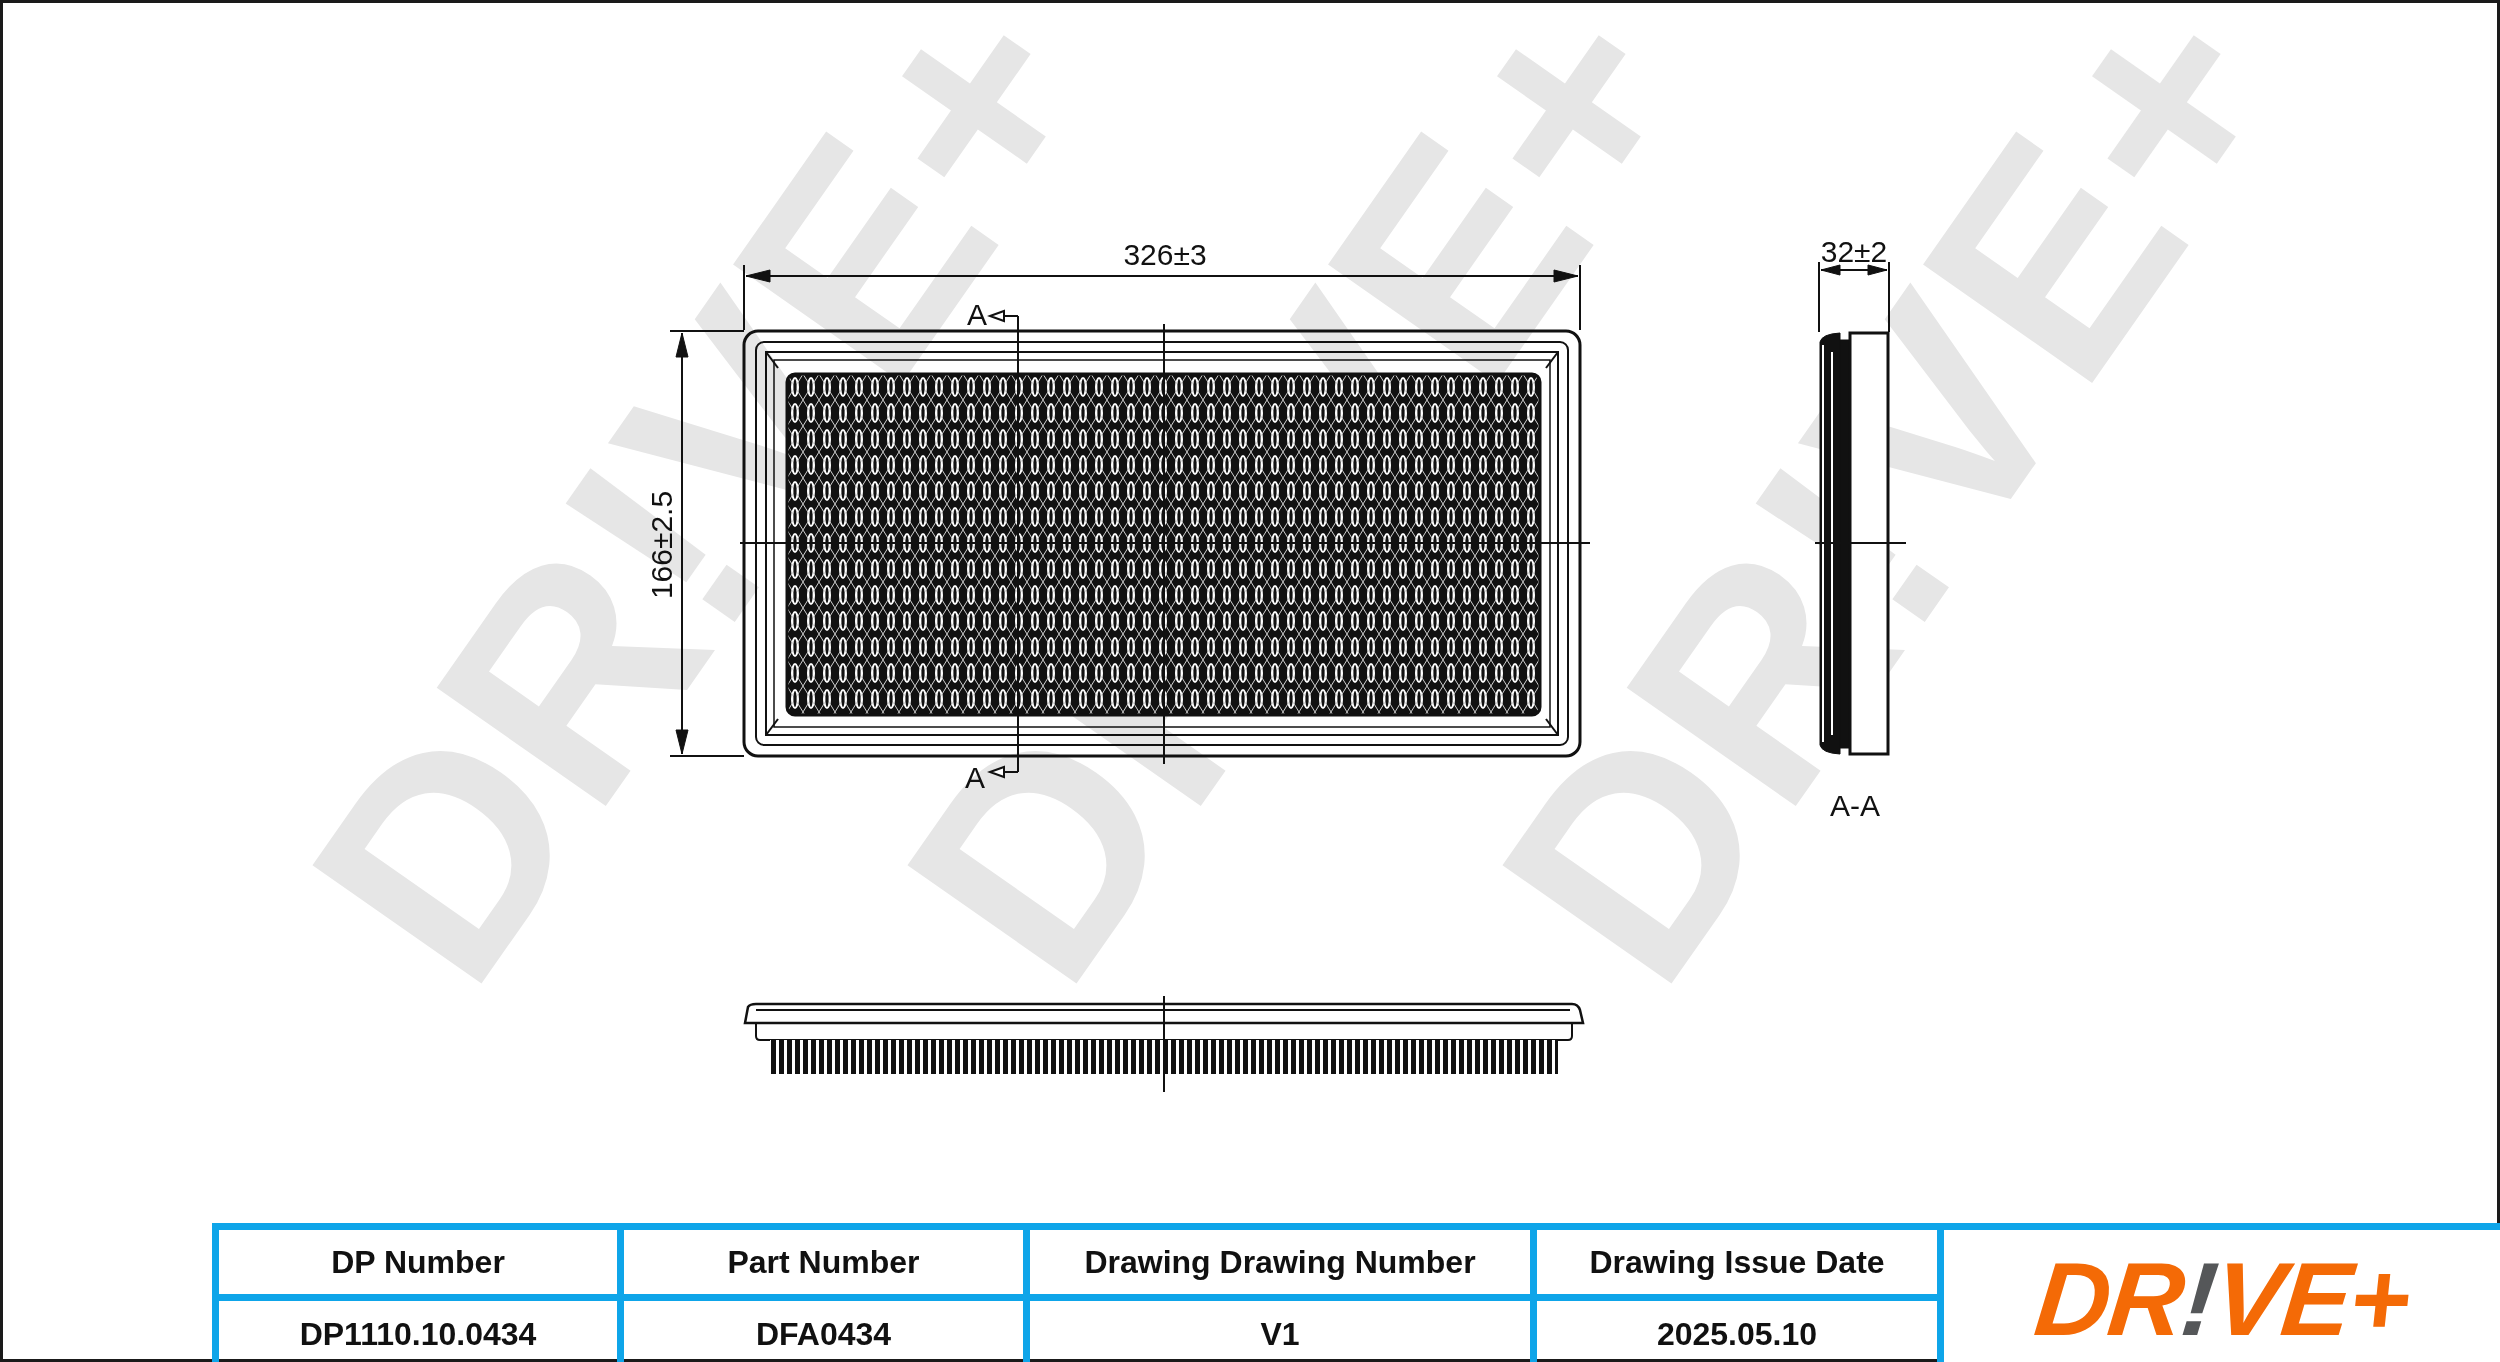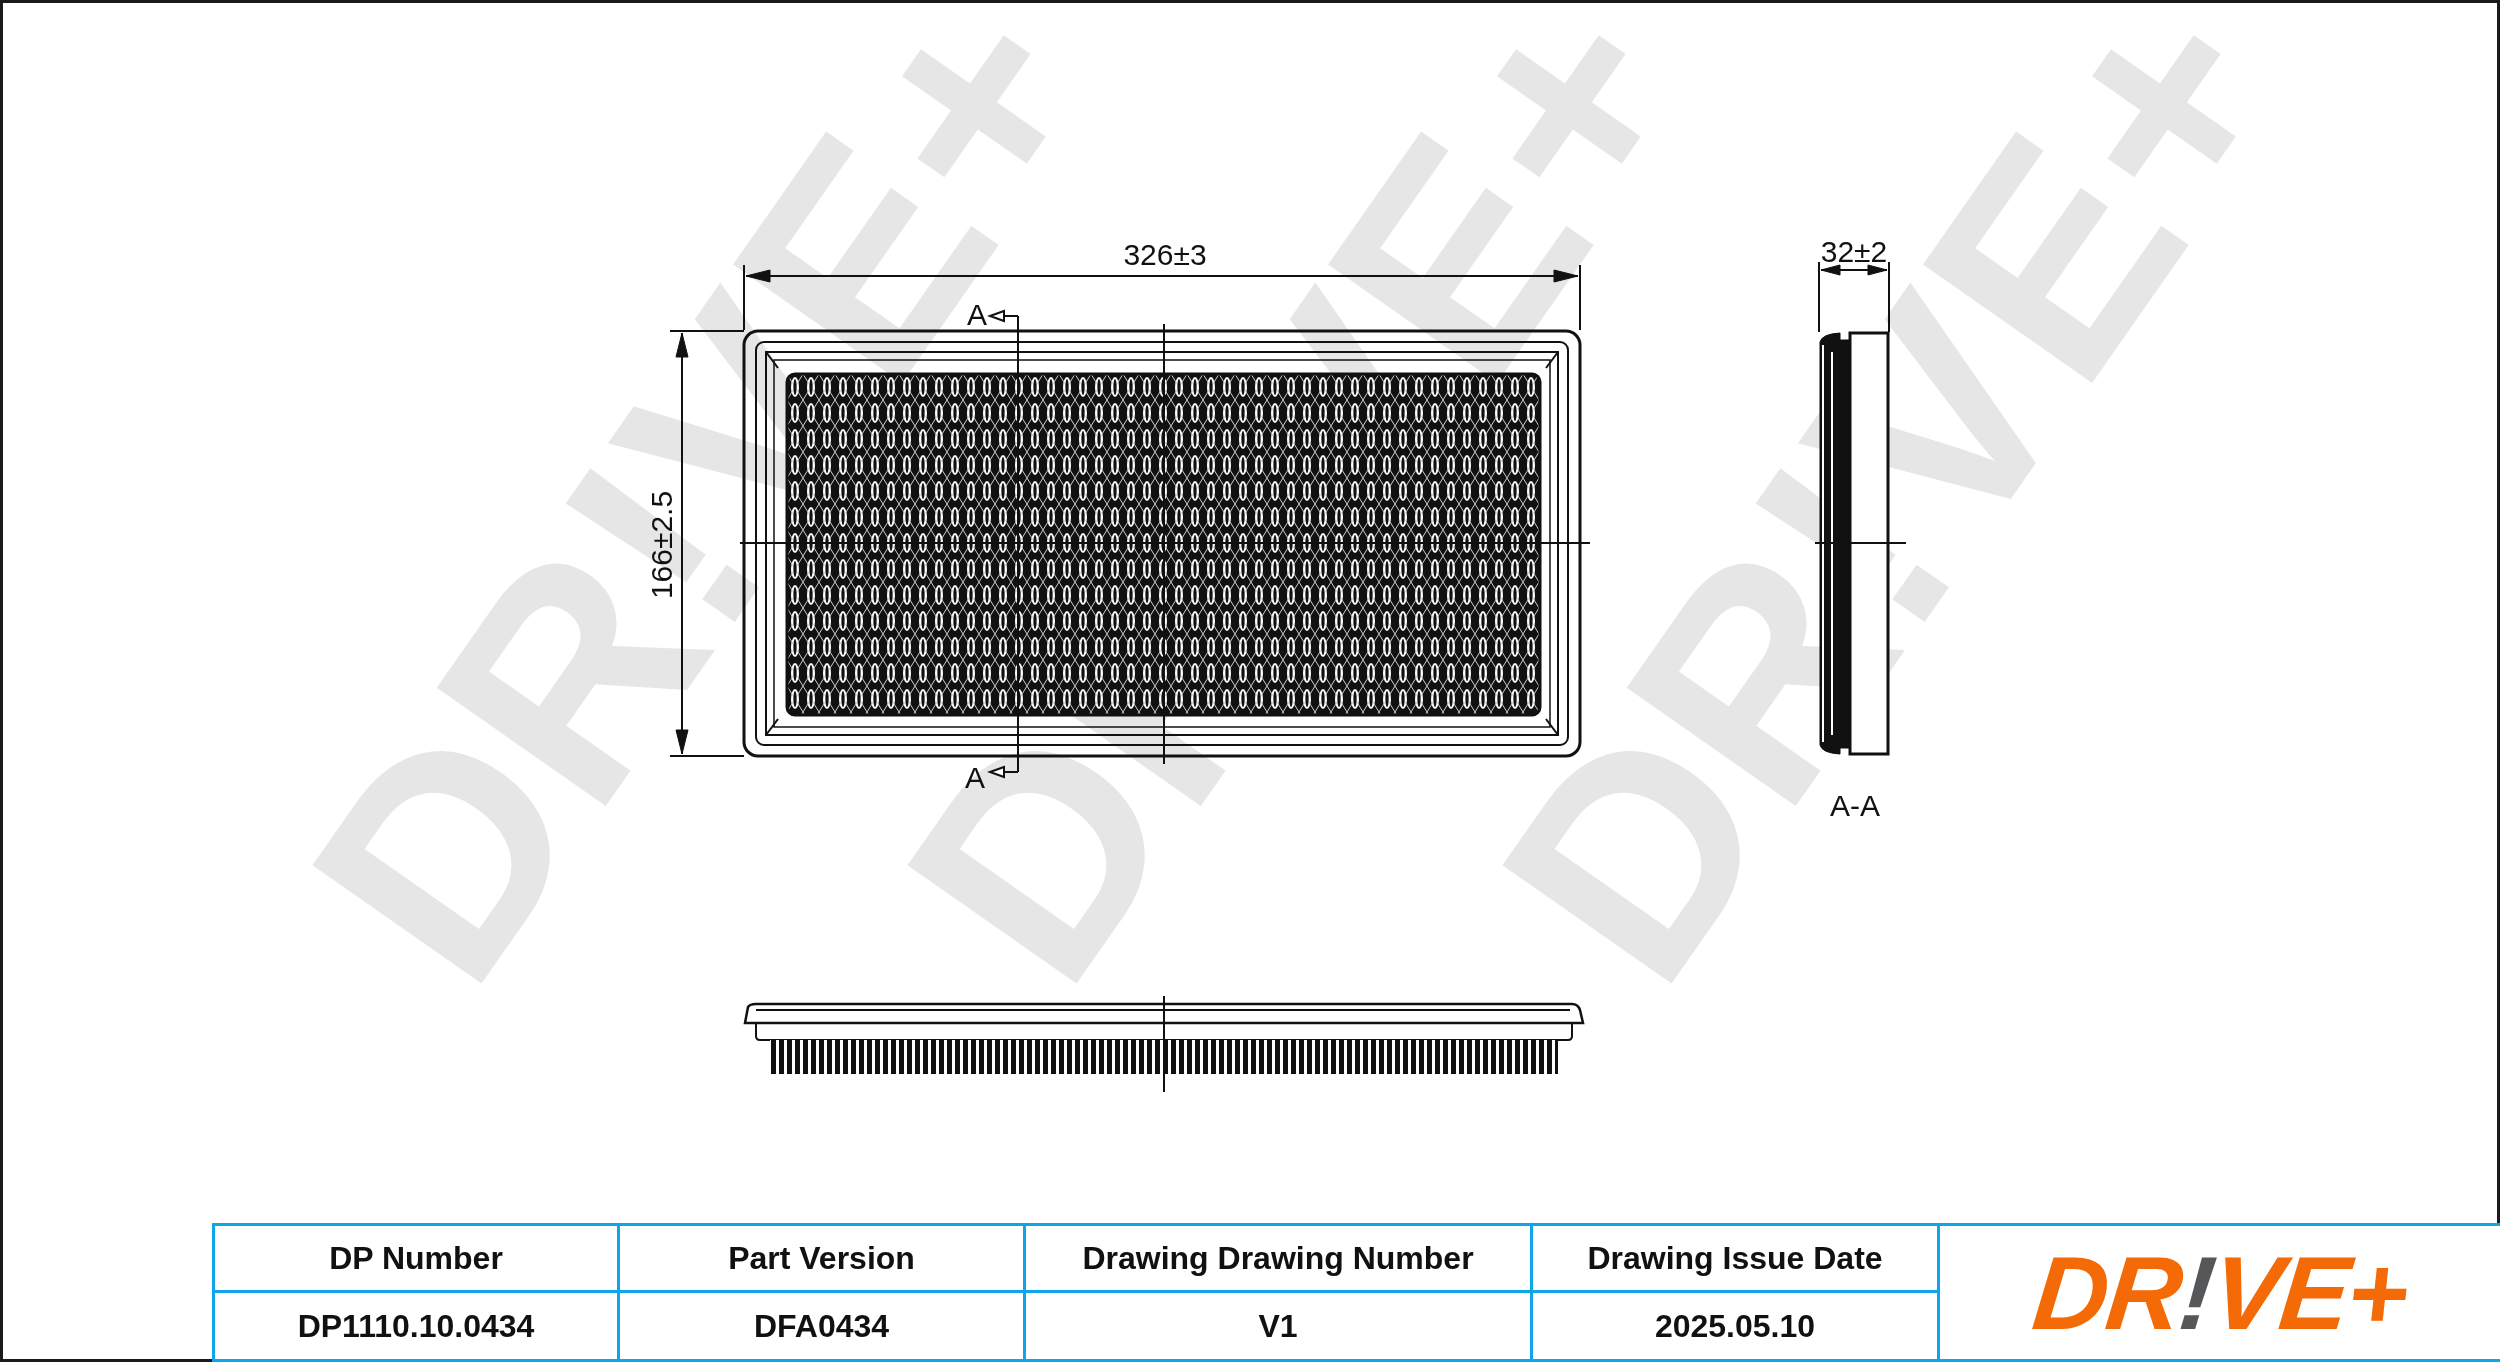--- a/index.html
+++ b/index.html
@@ -1,21 +1,21 @@
 <!DOCTYPE html>
 <html><head>
 <meta charset="utf-8">
 <style>
   html, body { margin:0; padding:0; background:#ffffff; }
   body { width:2500px; height:1362px; position:relative; overflow:hidden; font-family:"Liberation Sans", sans-serif; }
   .frame { position:absolute; left:0; top:0; width:2500px; height:1362px; box-sizing:border-box; border:3px solid #1a1a1a; }
   svg.drawing { position:absolute; left:0; top:0; }
   .dimtxt { font-family:"Liberation Sans", sans-serif; font-size:30px; fill:#111; }
   .title-block { position:absolute; left:212px; top:1223px; width:2288px; height:139px; border-collapse:collapse; table-layout:fixed; }
-  .title-block td { border:3px solid #0ea5e9; text-align:center; vertical-align:middle; font-family:"Liberation Sans", sans-serif; font-weight:bold; font-size:32px; color:#111; padding:0; }
+  .title-block td { border:7px solid #0ea5e9; text-align:center; vertical-align:middle; font-family:"Liberation Sans", sans-serif; font-weight:bold; font-size:32px; color:#111; padding:0; }
   .title-block tr.head td { height:64px; }
   .title-block tr.vals td { height:66px; }
   .logo-cell { background:#fff; }
   .logo { font-family:"Liberation Sans", sans-serif; font-weight:bold; font-style:italic; font-size:104px; letter-spacing:-2px; line-height:1; display:inline-block; transform:skewX(-6deg); }
   .logo .o { color:#f46a06; }
   .logo .g { color:#555759; }
 </style>
 </head>
 <body>
 
@@ -111,21 +111,21 @@
   <colgroup>
     <col style="width:405px">
       <col style="width:406px">
       <col style="width:507px">
       <col style="width:407px">
       <col style="width:563px">
   </colgroup>
   <tbody>
       <tr class="head">
     <td>DP Number</td>
-    <td>Part Version</td>
+    <td>Part Number</td>
     <td>Drawing Drawing Number</td>
     <td>Drawing Issue Date</td>
     <td rowspan="2" class="logo-cell">
       <span class="logo"><span class="o">DR</span><span class="g">!</span><span class="o">VE+</span></span>
     </td>
   </tr>
   <tr class="vals">
     <td>DP1110.10.0434</td>
     <td>DFA0434</td>
     <td>V1</td>

